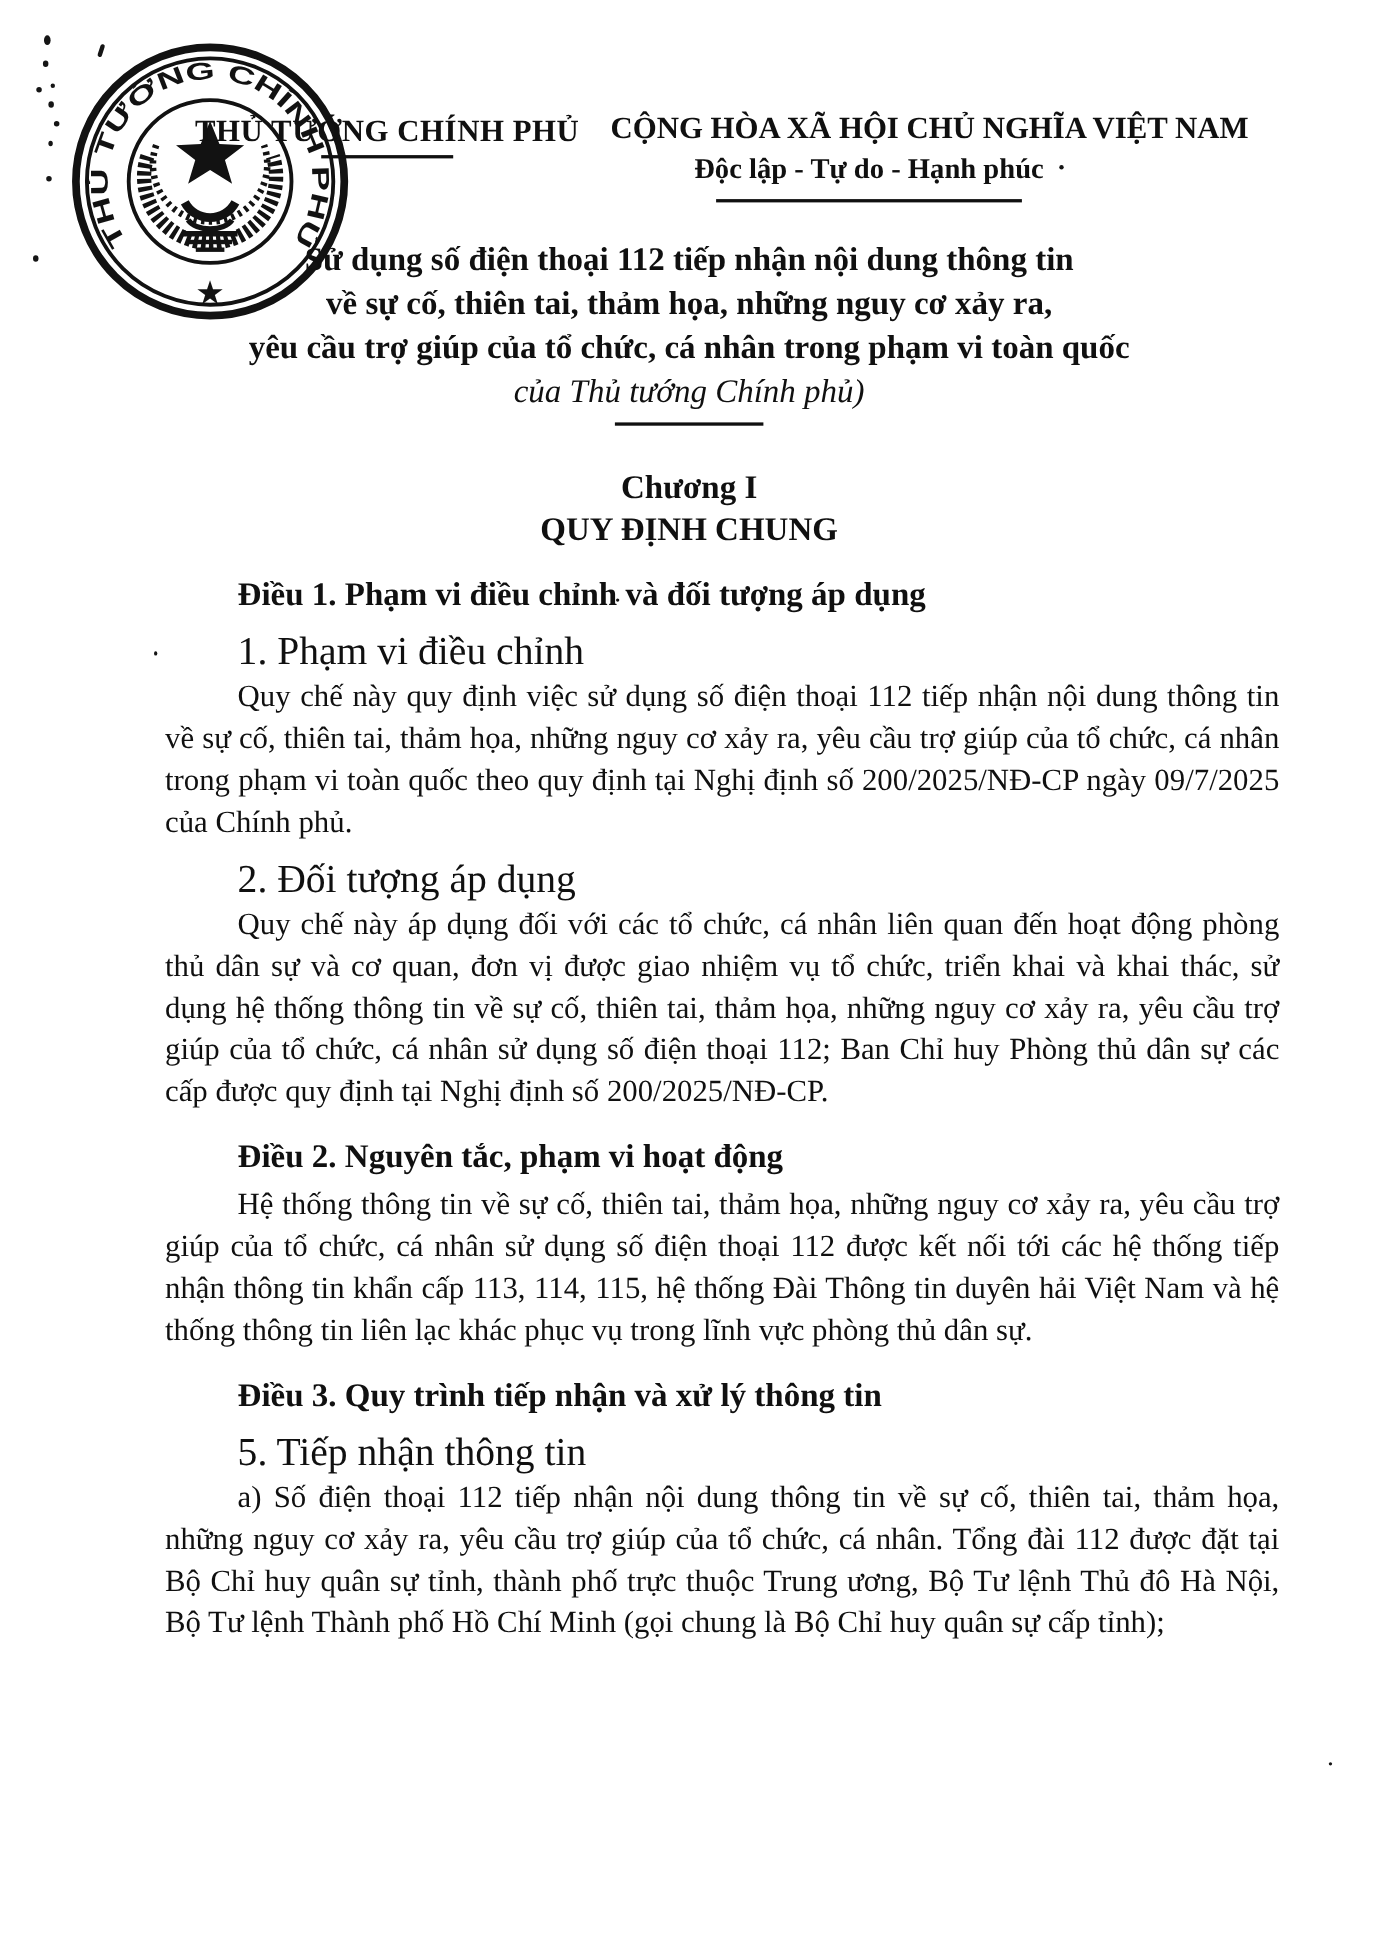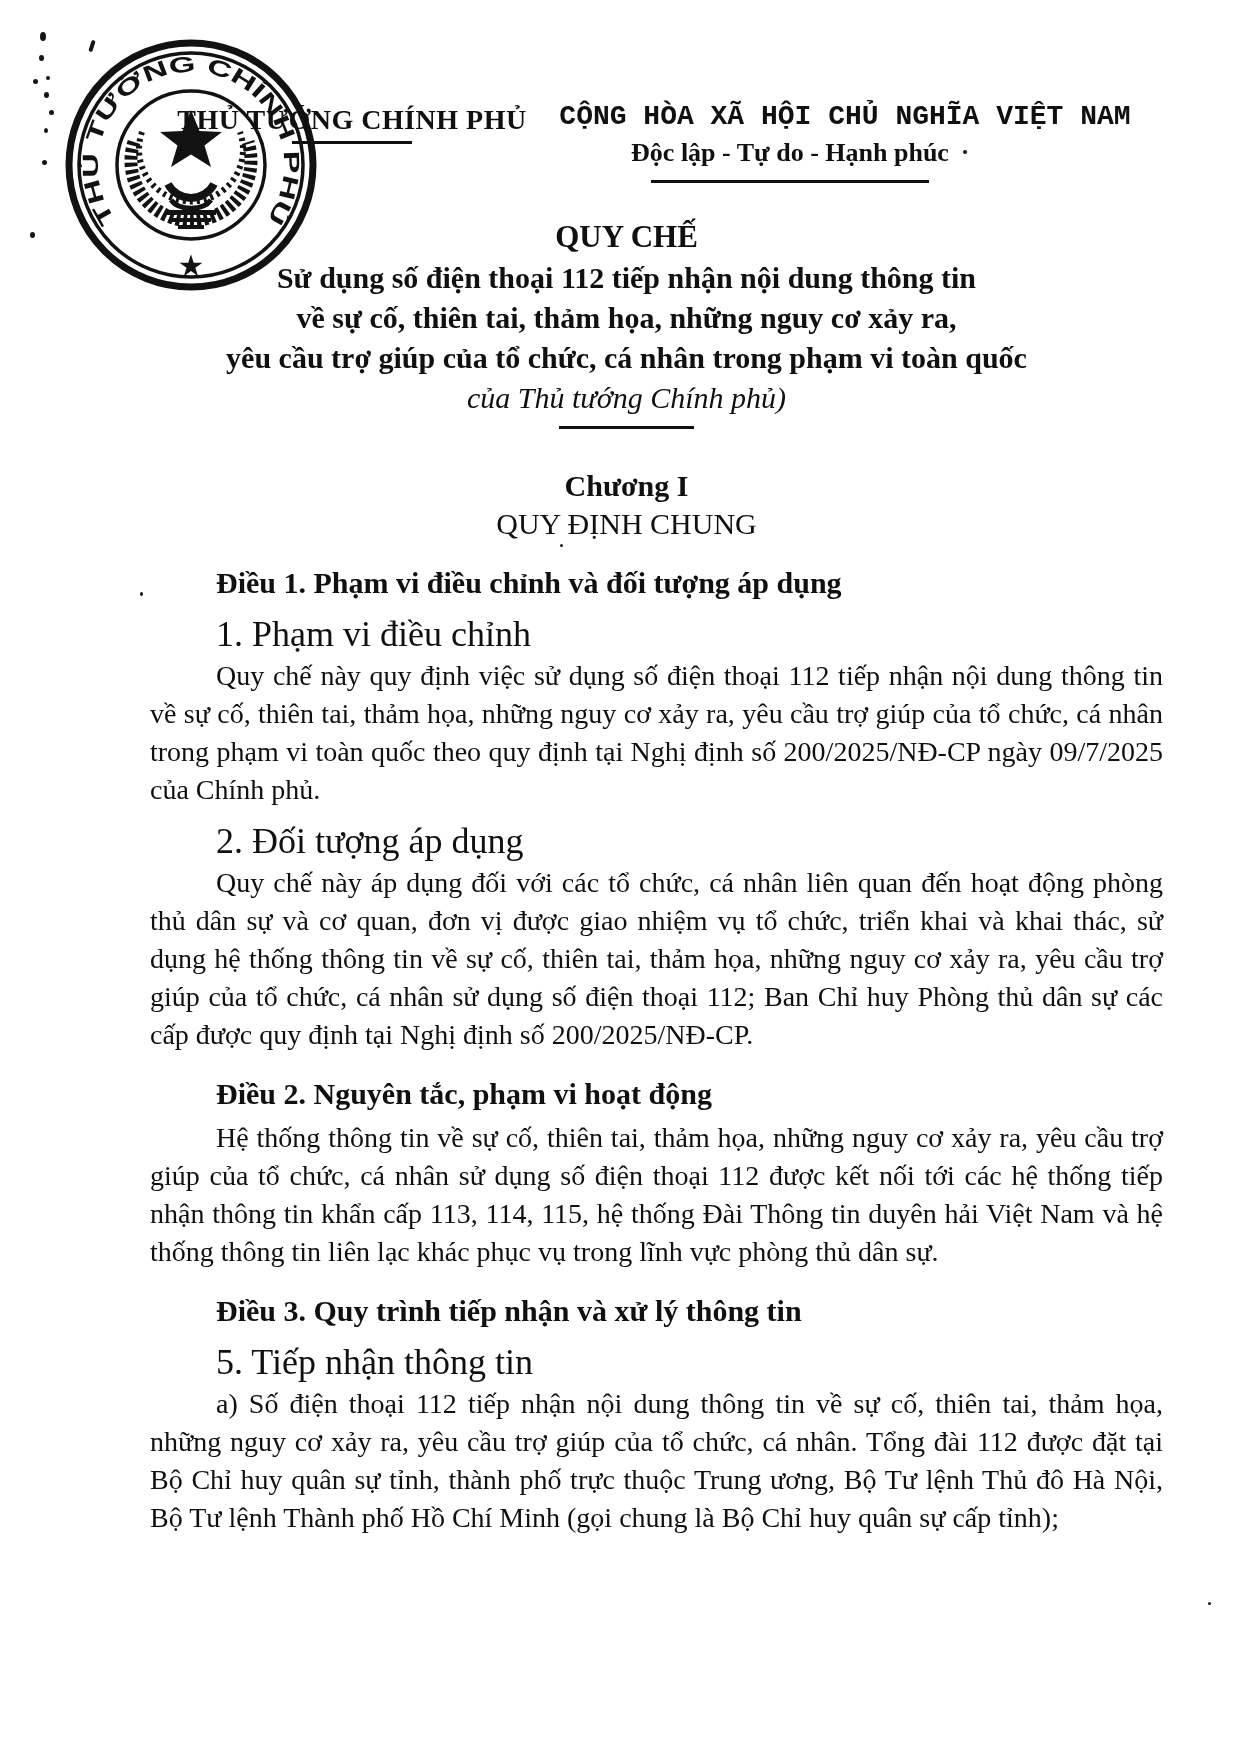--- a/index.html
+++ b/index.html
@@ -55,21 +55,20 @@
     position: absolute;
     left: 552px;
     top: 101px;
     width: 586px;
     text-align: center;
   }
   .header-right .line1 {
     font-weight: bold;
     font-size: 28px;
     white-space: nowrap;
-    font-family: Liberation Mono, monospace;
   }
   .header-right .motto-wrap {
     transform: translateX(-55px);
   }
   .header-right .line2 {
     font-weight: bold;
     font-size: 26px;
     margin-top: 6px;
     white-space: nowrap;
   }
@@ -119,21 +118,21 @@
   }
   .chapter {
     margin-top: 38px;
     text-align: center;
     font-weight: bold;
     font-size: 30px;
     line-height: 38px;
   }
   .chapter-title {
     text-align: center;
-    font-weight: normal;
+    font-weight: bold;
     font-size: 30px;
     line-height: 38px;
   }
   .body-text {
     margin-top: 4px;
     padding-left: 133px;
     padding-right: 73px;
     font-size: 29px;
   }
   .article-heading {
@@ -217,21 +216,20 @@
   <div class="header-right">
     <div class="line1">CỘNG HÒA XÃ HỘI CHỦ NGHĨA VIỆT NAM</div>
     <div class="motto-wrap">
       <div class="line2">Độc lập - Tự do - Hạnh phúc</div>
       <div class="rule"></div>
     </div>
   </div>
 
   <div class="content">
 
-    <div class="doc-title">QUY CHẾ</div>
     <div class="doc-subtitle">Sử dụng số điện thoại 112 tiếp nhận nội dung thông tin</div>
     <div class="doc-subtitle">về sự cố, thiên tai, thảm họa, những nguy cơ xảy ra,</div>
     <div class="doc-subtitle">yêu cầu trợ giúp của tổ chức, cá nhân trong phạm vi toàn quốc</div>
 
     <div class="issued">của Thủ tướng Chính phủ)</div>
     <div class="title-rule"></div>
 
     <div class="chapter">Chương I</div>
     <div class="chapter-title">QUY ĐỊNH CHUNG</div>
 

